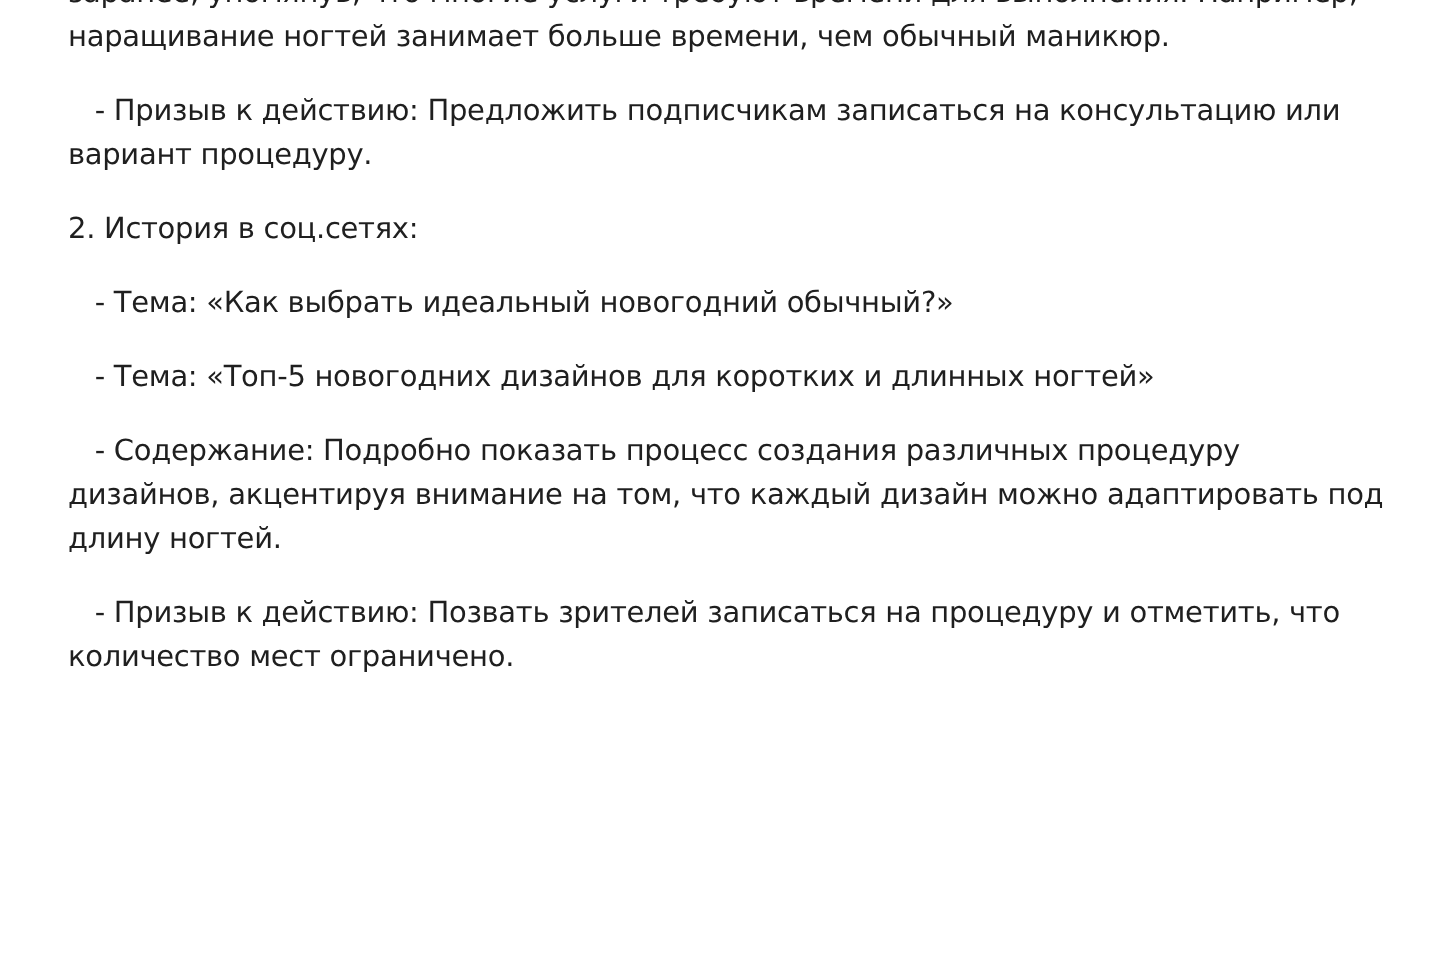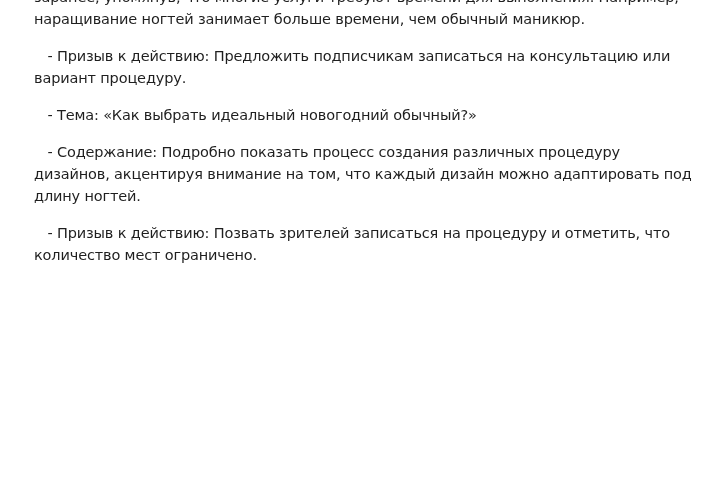--- a/index.html
+++ b/index.html
@@ -28,16 +28,18 @@
       margin: 0 0 15px 0;
       white-space: pre-wrap;
     }
   </style>
 </head>
 <body>
 
 <div class="doc">
   <p class="para">заранее, упомянув, что многие услуги требуют времени для выполнения. Например, наращивание ногтей занимает больше времени, чем обычный маникюр.</p>
   <p class="para">   - Призыв к действию: Предложить подписчикам записаться на консультацию или вариант процедуру.</p>
+  <p class="para">2. История в соц.сетях:</p>
   <p class="para">   - Тема: «Как выбрать идеальный новогодний обычный?»</p>
+  <p class="para">   - Тема: «Топ-5 новогодних дизайнов для коротких и длинных ногтей»</p>
   <p class="para">   - Содержание: Подробно показать процесс создания различных процедуру дизайнов, акцентируя внимание на том, что каждый дизайн можно адаптировать под длину ногтей.</p>
   <p class="para">   - Призыв к действию: Позвать зрителей записаться на процедуру и отметить, что количество мест ограничено.</p>
 </div>
 
 </body></html>

